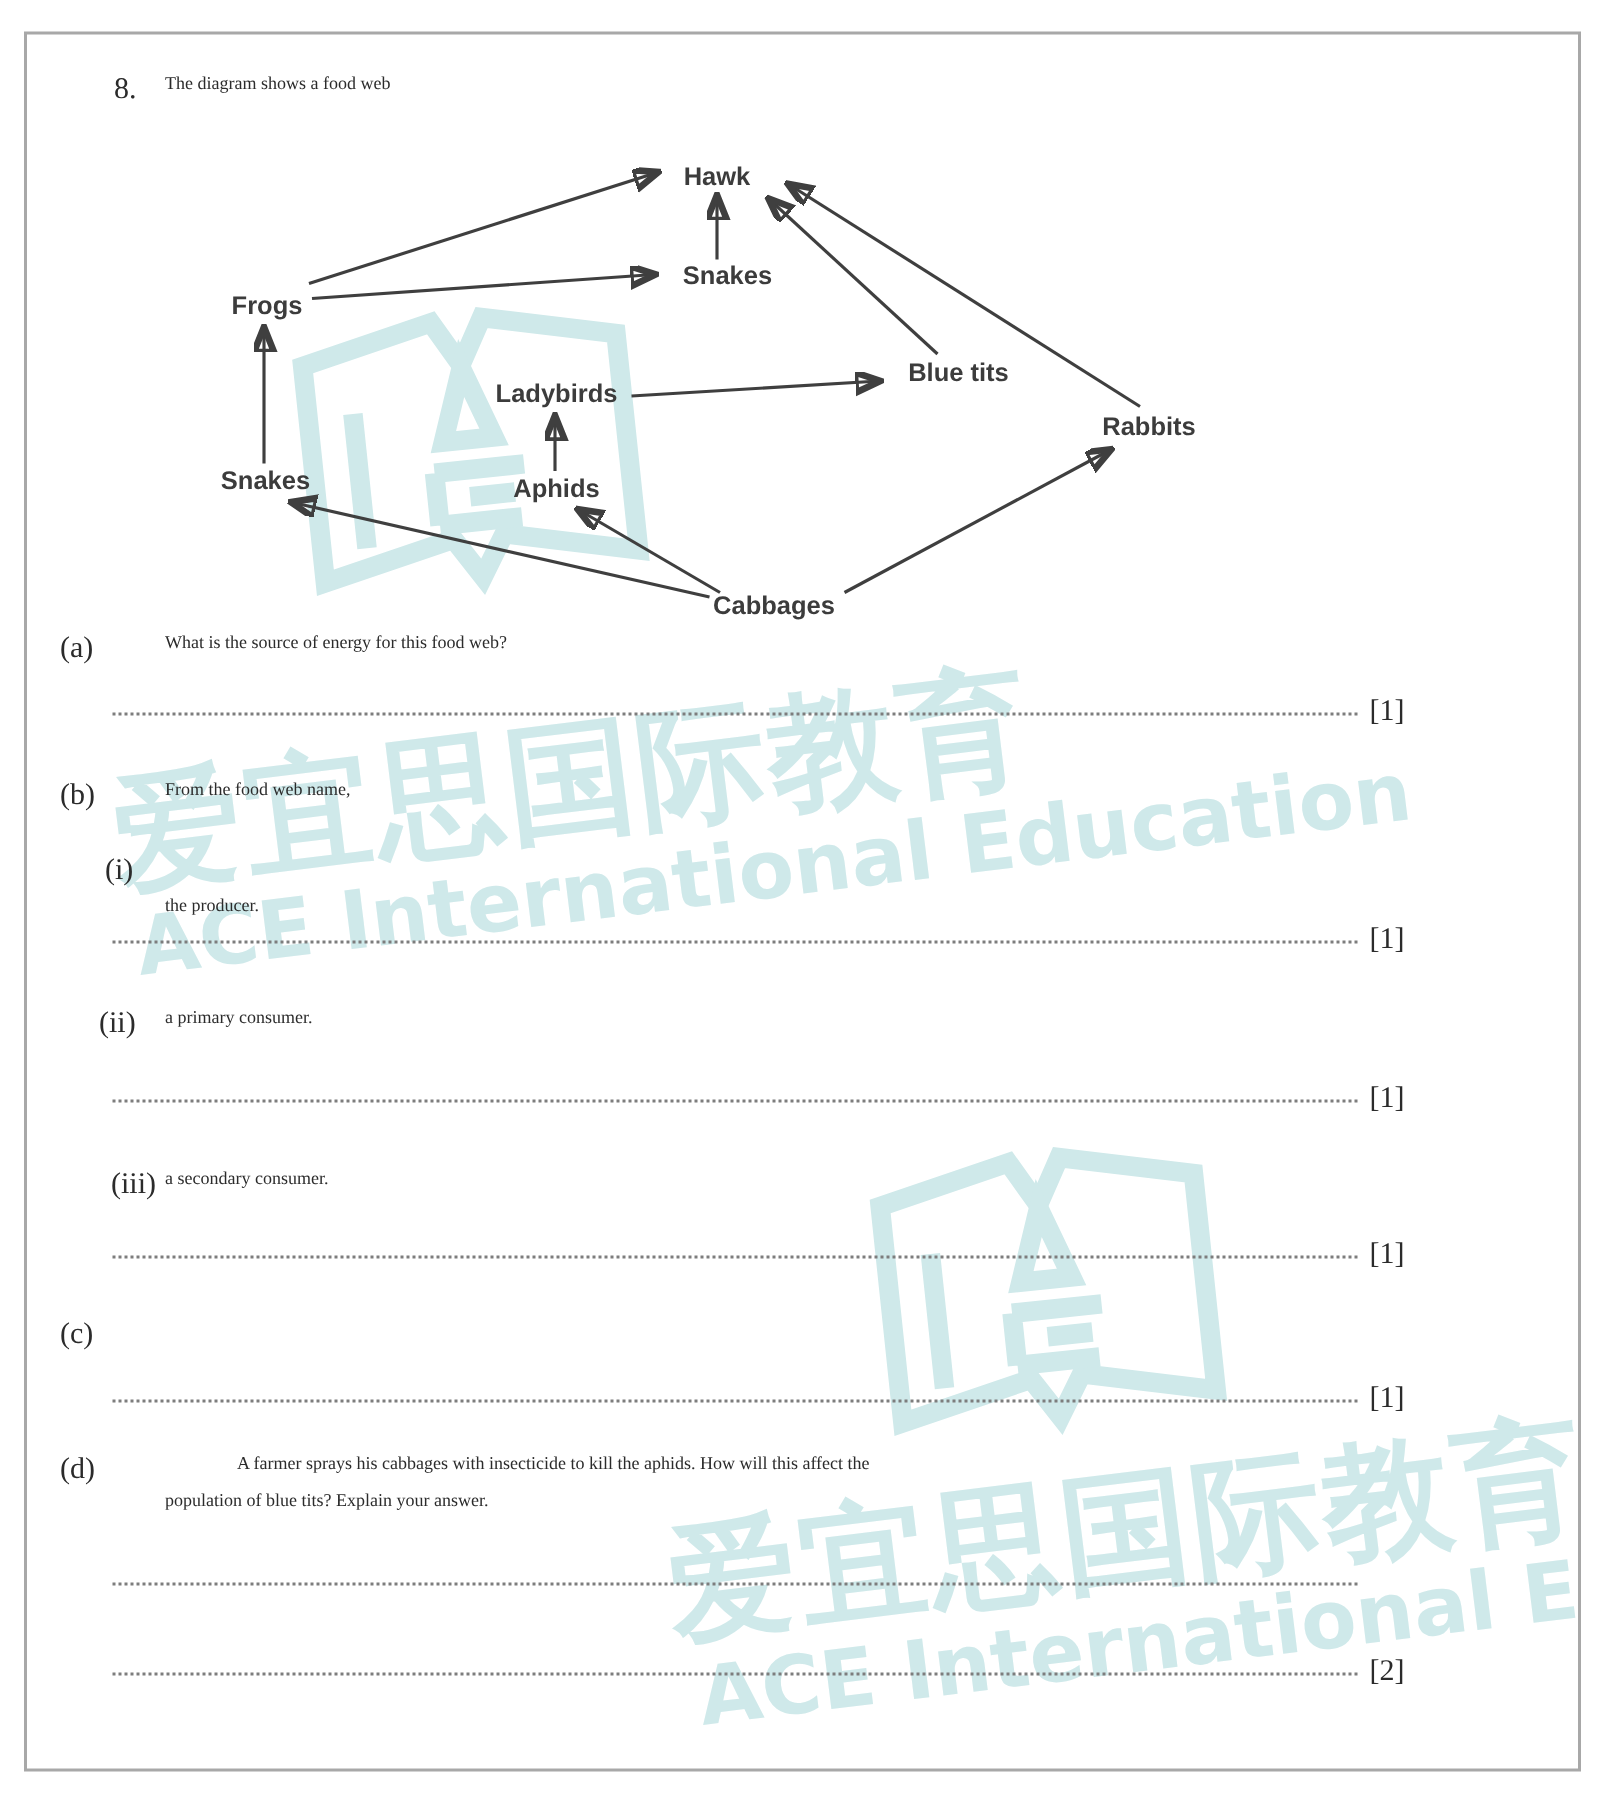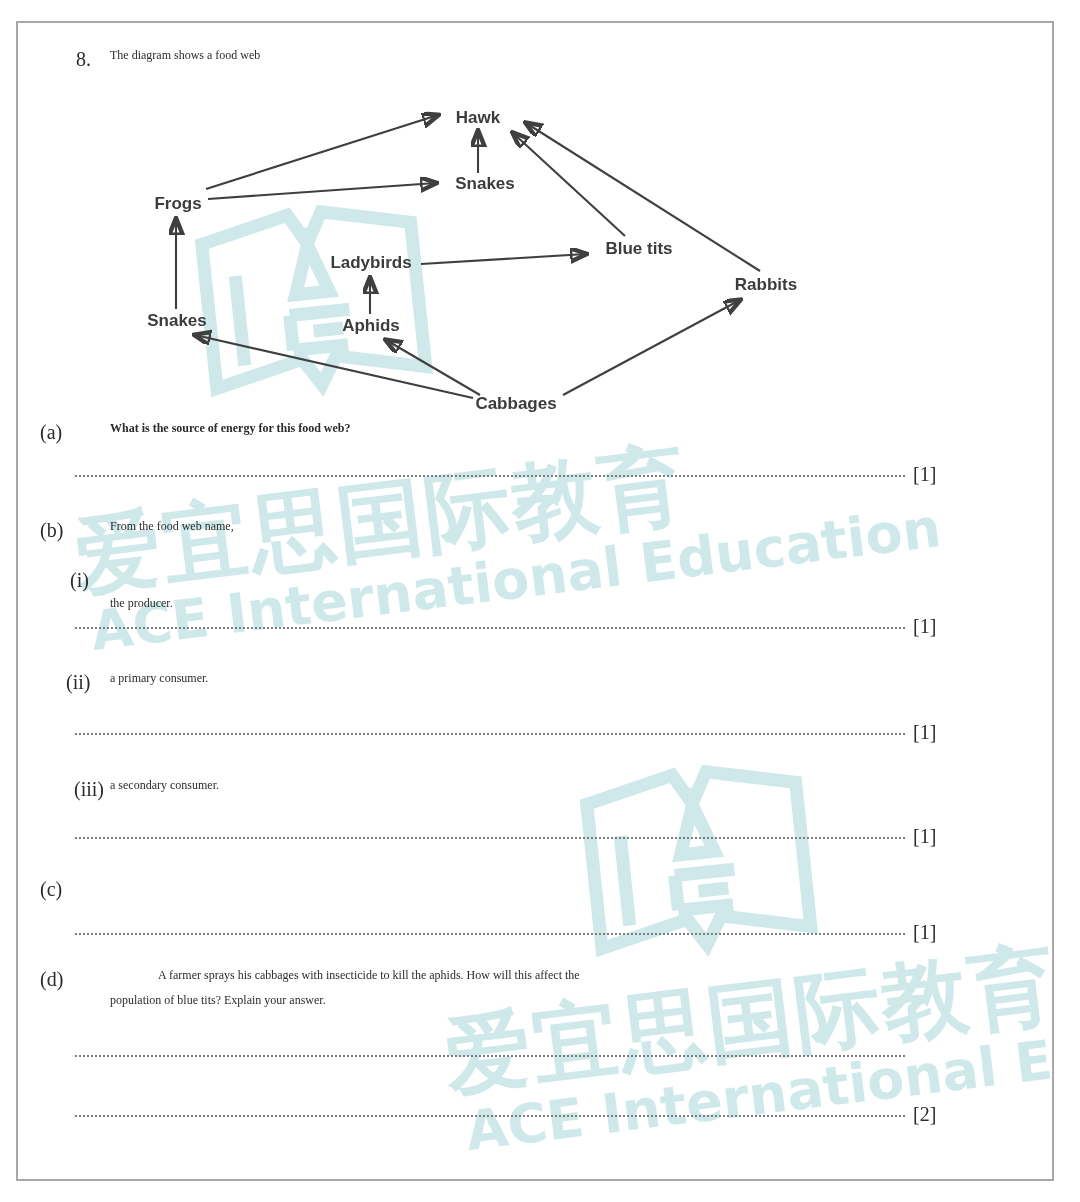--- a/index.html
+++ b/index.html
@@ -151,21 +151,21 @@
       <div class="node" style="left:160px; top:181px;">Frogs</div>
       <div class="node" style="left:621px; top:226px;text-align:right;">Blue tits</div>
       <div class="node" style="left:353px; top:240px;">Ladybirds</div>
       <div class="node" style="left:748px; top:262px;">Rabbits</div>
       <div class="node" style="left:159px; top:298px;">Snakes</div>
       <div class="node" style="left:353px; top:303px;">Aphids</div>
       <div class="node" style="left:498px; top:381px;">Cabbages</div>
     </div>
 
     <div class="part-label" style="left:22px; top:398px;">(a)</div>
-    <div class="qtext" style="left:92px; top:398px;font-weight:bold;">What is the source of energy for this food web?</div>
+    <div class="qtext" style="left:92px; top:398px;">What is the source of energy for this food web?</div>
     <div class="dots" style="left:57px; top:450px; width:830px;"></div>
     <div class="mark" style="left:895px; top:440px;">[1]</div>
 
     <div class="part-label" style="left:22px; top:496px;">(b)</div>
     <div class="qtext" style="left:92px; top:496px;">From the food web name,</div>
 
     <div class="part-label" style="left:52px; top:546px;">(i)</div>
     <div class="qtext" style="left:92px; top:546px;margin-top:27px;">the producer.</div>
     <div class="dots" style="left:57px; top:602px; width:830px;"></div>
     <div class="mark" style="left:895px; top:592px;">[1]</div>

